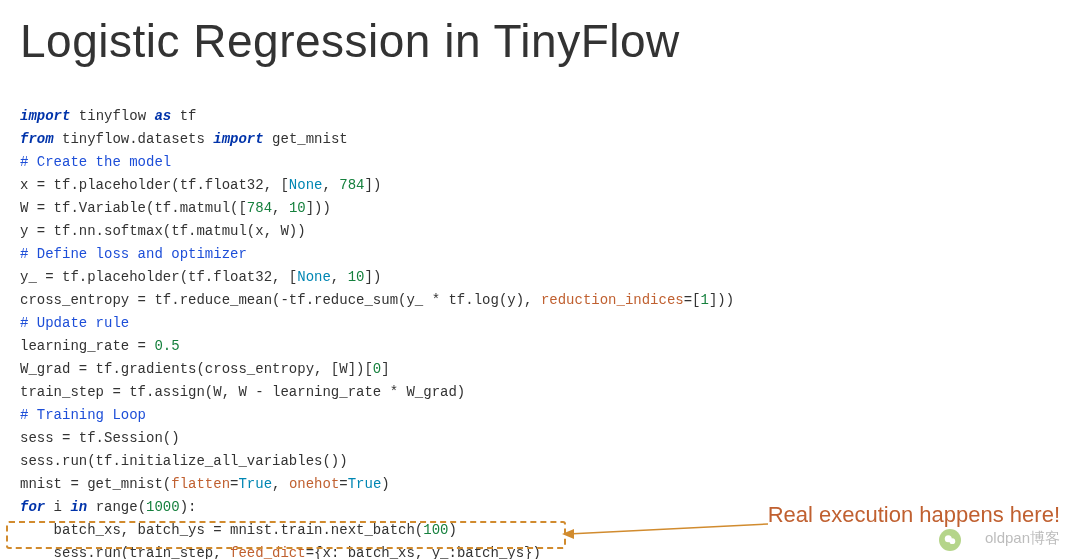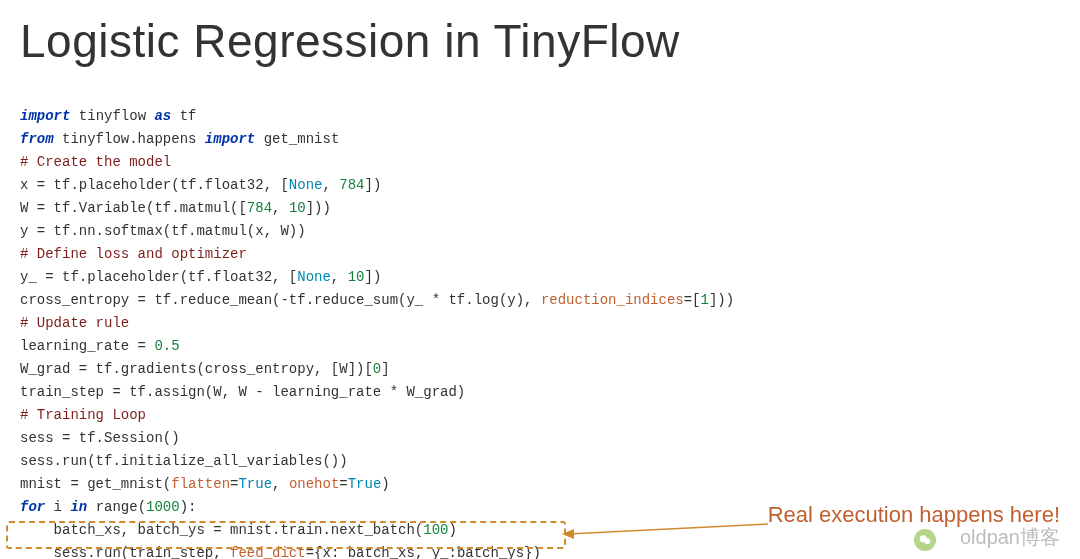--- a/index.html
+++ b/index.html
@@ -21,21 +21,21 @@
   }
   .code {
     font-family: "Consolas", "Courier New", monospace;
     font-size: 14px;
     line-height: 23px;
     padding: 14px 0 0 20px;
     white-space: pre;
     color: #333;
   }
   .kw { color: #0033aa; font-weight: bold; font-style: italic; }                          
-  .cm { color: #7f1d1d; font-style: normal; }
+  .cm { color: #1d4ed8; font-style: normal; }
   .num { color: #15803d; }                          
   .none { color: #0086b3; }                         
   .param { color: #c06030; }
 
   .hl-box {
     position: absolute;
     border: 2px dashed #d18b2e;
     border-radius: 3px;
     pointer-events: none;
   }
@@ -48,24 +48,24 @@
   }
   .arrow {
     position: absolute;
     pointer-events: none;
   }
   .wm {
     position: absolute;
     right: 20px;
     bottom: 8px;
     display: flex;
-    align-items: flex-end;
+    align-items: flex-start;
     gap: 24px;
     color: #999;
-    font-size: 20px;
+    font-size: 15px;
     opacity: 0.65;
   }
   .wm-icon {
     width: 22px;
     height: 22px;
     border-radius: 50%;
     background: #8fbf4d;
     display: flex;
     align-items: center;
     justify-content: center;
@@ -73,21 +73,21 @@
     font-size: 12px;
   }
 </style>
 </head>
 <body>
 
 <div class="title">Logistic Regression in TinyFlow</div>
 
 <div class="code">
 <span><span class="kw">import</span><span> tinyflow </span><span class="kw">as</span><span> tf</span></span>
-<span><span class="kw">from</span><span> tinyflow.happens </span><span class="kw">import</span><span> get_mnist</span></span>
+<span><span class="kw">from</span><span> tinyflow.datasets </span><span class="kw">import</span><span> get_mnist</span></span>
 <span class="cm"># Create the model</span>
 <span><span>x = tf.placeholder(tf.float32, [</span><span class="none">None</span><span>, </span><span class="num">784</span><span>])</span></span>
 <span><span>W = tf.Variable(tf.matmul([</span><span class="num">784</span><span>, </span><span class="num">10</span><span>]))</span></span>
 <span>y = tf.nn.softmax(tf.matmul(x, W))</span>
 <span class="cm"># Define loss and optimizer</span>
 <span><span>y_ = tf.placeholder(tf.float32, [</span><span class="none">None</span><span>, </span><span class="num">10</span><span>])</span></span>
 <span><span>cross_entropy = tf.reduce_mean(-tf.reduce_sum(y_ * tf.log(y), </span><span class="param">reduction_indices</span><span>=[</span><span class="num">1</span><span>]))</span></span>
 <span class="cm"># Update rule</span>
 <span><span>learning_rate = </span><span class="num">0.5</span></span>
 <span><span>W_grad = tf.gradients(cross_entropy, [W])[</span><span class="num">0</span><span>]</span></span>

